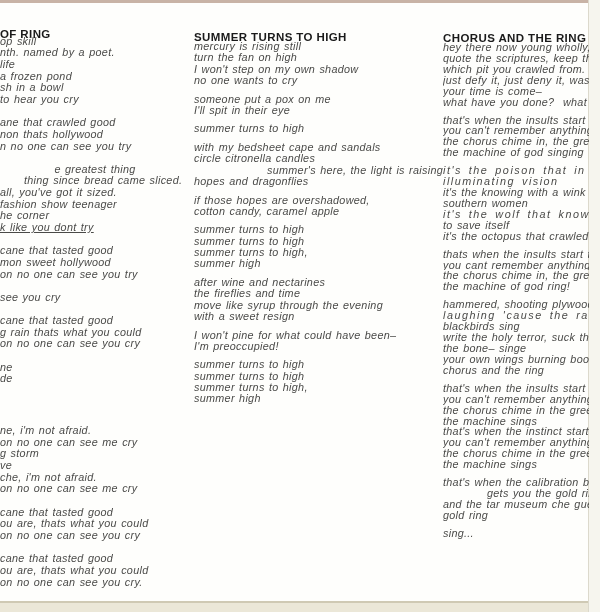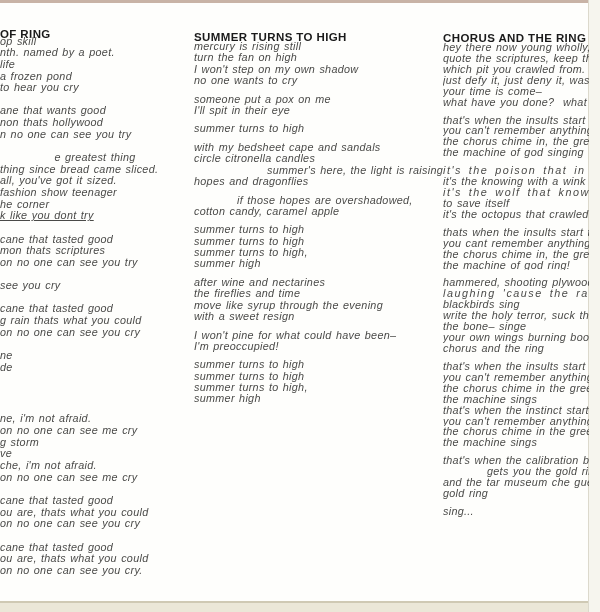--- a/index.html
+++ b/index.html
@@ -35,35 +35,36 @@
   <div class="strip-bottom" style="background: rgb(235, 231, 216); border-top-color: rgb(207, 201, 180);"></div>
   <div class="edge-right" style="background: rgb(246, 245, 238); border-left-color: rgb(220, 217, 204);"></div>
 
   <div class="col" id="col-left" style="left: 0px;">
     <div class="title" style="top: 28px; color: rgb(26, 26, 26);">OF RING</div>
     <div class="lines" style="top: 35.5px; width: 190px;">
         <div class="line" style="height: 11.7px; line-height: 11.7px; color: rgb(74, 74, 72);">op skill</div>
         <div class="line" style="height: 11.7px; line-height: 11.7px; color: rgb(74, 74, 72);">nth. named by a poet.</div>
         <div class="line" style="height: 11.7px; line-height: 11.7px; color: rgb(74, 74, 72);">life</div>
         <div class="line" style="height: 11.7px; line-height: 11.7px; color: rgb(74, 74, 72);">a frozen pond</div>
+        <div class="line" style="height: 11.7px; line-height: 11.7px; color: rgb(74, 74, 72);">sh in a bowl</div>
         <div class="line" style="height: 11.7px; line-height: 11.7px; color: rgb(74, 74, 72);">to hear you cry</div>
         <div class="gap" style="height: 11.5px;"></div>
-        <div class="line" style="height: 11.7px; line-height: 11.7px; color: rgb(74, 74, 72);">ane that wants good</div>
+        <div class="line" style="height: 11.7px; line-height: 11.7px; color: rgb(74, 74, 72);">ane that crawled good</div>
         <div class="line" style="height: 11.7px; line-height: 11.7px; color: rgb(74, 74, 72);">non thats hollywood</div>
         <div class="line" style="height: 11.7px; line-height: 11.7px; color: rgb(74, 74, 72);">n no one can see you try</div>
         <div class="gap" style="height: 11.5px;"></div>
         <div class="line" style="height: 11.7px; line-height: 11.7px; color: rgb(74, 74, 72); text-align: center;">e greatest thing</div>
-        <div class="line" style="height: 11.7px; line-height: 11.7px; color: rgb(74, 74, 72);">thing since bread came sliced.</div>
+        <div class="line" style="height: 11.7px; line-height: 11.7px; color: rgb(74, 74, 72); margin-left: 24px;">thing since bread came sliced.</div>
         <div class="line" style="height: 11.7px; line-height: 11.7px; color: rgb(74, 74, 72);">all, you've got it sized.</div>
         <div class="line" style="height: 11.7px; line-height: 11.7px; color: rgb(74, 74, 72);">fashion show teenager</div>
         <div class="line" style="height: 11.7px; line-height: 11.7px; color: rgb(74, 74, 72);">he corner</div>
         <div class="line" style="height: 11.7px; line-height: 11.7px; color: rgb(74, 74, 72); text-decoration: underline;">k like you dont try</div>
         <div class="gap" style="height: 11.5px;"></div>
         <div class="line" style="height: 11.7px; line-height: 11.7px; color: rgb(74, 74, 72);">cane that tasted good</div>
-        <div class="line" style="height: 11.7px; line-height: 11.7px; color: rgb(74, 74, 72);">mon thats scriptures</div>
+        <div class="line" style="height: 11.7px; line-height: 11.7px; color: rgb(74, 74, 72);">mon sweet hollywood</div>
         <div class="line" style="height: 11.7px; line-height: 11.7px; color: rgb(74, 74, 72);">on no one can see you try</div>
         <div class="gap" style="height: 11.5px;"></div>
         <div class="line" style="height: 11.7px; line-height: 11.7px; color: rgb(74, 74, 72);">see you cry</div>
         <div class="gap" style="height: 11.5px;"></div>
         <div class="line" style="height: 11.7px; line-height: 11.7px; color: rgb(74, 74, 72);">cane that tasted good</div>
         <div class="line" style="height: 11.7px; line-height: 11.7px; color: rgb(74, 74, 72);">g rain thats what you could</div>
         <div class="line" style="height: 11.7px; line-height: 11.7px; color: rgb(74, 74, 72);">on no one can see you cry</div>
         <div class="gap" style="height: 11.5px;"></div>
         <div class="line" style="height: 11.7px; line-height: 11.7px; color: rgb(74, 74, 72);">ne</div>
         <div class="line" style="height: 11.7px; line-height: 11.7px; color: rgb(74, 74, 72);">de</div>
@@ -95,21 +96,21 @@
         <div class="line" style="height: 11.35px; line-height: 11.35px; color: rgb(74, 74, 72);">someone put a pox on me</div>
         <div class="line" style="height: 11.35px; line-height: 11.35px; color: rgb(74, 74, 72);">I'll spit in their eye</div>
         <div class="gap" style="height: 7.2px;"></div>
         <div class="line" style="height: 11.35px; line-height: 11.35px; color: rgb(74, 74, 72);">summer turns to high</div>
         <div class="gap" style="height: 7.2px;"></div>
         <div class="line" style="height: 11.35px; line-height: 11.35px; color: rgb(74, 74, 72);">with my bedsheet cape and sandals</div>
         <div class="line" style="height: 11.35px; line-height: 11.35px; color: rgb(74, 74, 72);">circle citronella candles</div>
         <div class="line" style="height: 11.35px; line-height: 11.35px; color: rgb(74, 74, 72); text-align: right;">summer's here, the light is raising</div>
         <div class="line" style="height: 11.35px; line-height: 11.35px; color: rgb(74, 74, 72);">hopes and dragonflies</div>
         <div class="gap" style="height: 7.2px;"></div>
-        <div class="line" style="height: 11.35px; line-height: 11.35px; color: rgb(74, 74, 72); margin-left: 43px;">if those hopes are overshadowed,</div>
+        <div class="line" style="height: 11.35px; line-height: 11.35px; color: rgb(74, 74, 72);">if those hopes are overshadowed,</div>
         <div class="line" style="height: 11.35px; line-height: 11.35px; color: rgb(74, 74, 72);">cotton candy, caramel apple</div>
         <div class="gap" style="height: 7.2px;"></div>
         <div class="line" style="height: 11.35px; line-height: 11.35px; color: rgb(74, 74, 72);">summer turns to high</div>
         <div class="line" style="height: 11.35px; line-height: 11.35px; color: rgb(74, 74, 72);">summer turns to high</div>
         <div class="line" style="height: 11.35px; line-height: 11.35px; color: rgb(74, 74, 72);">summer turns to high,</div>
         <div class="line" style="height: 11.35px; line-height: 11.35px; color: rgb(74, 74, 72);">summer high</div>
         <div class="gap" style="height: 7.2px;"></div>
         <div class="line" style="height: 11.35px; line-height: 11.35px; color: rgb(74, 74, 72);">after wine and nectarines</div>
         <div class="line" style="height: 11.35px; line-height: 11.35px; color: rgb(74, 74, 72);">the fireflies and time</div>
         <div class="line" style="height: 11.35px; line-height: 11.35px; color: rgb(74, 74, 72);">move like syrup through the evening</div>
@@ -134,21 +135,23 @@
         <div class="line" style="height: 10.95px; line-height: 10.95px; color: rgb(74, 74, 72);">just defy it, just deny it, was it fun</div>
         <div class="line" style="height: 10.95px; line-height: 10.95px; color: rgb(74, 74, 72);">your time is come–</div>
         <div class="line" style="height: 10.95px; line-height: 10.95px; color: rgb(74, 74, 72);">what have you done?  what hav</div>
         <div class="gap" style="height: 6.9px;"></div>
         <div class="line" style="height: 10.95px; line-height: 10.95px; color: rgb(74, 74, 72);">that's when the insults start to stin</div>
         <div class="line" style="height: 10.95px; line-height: 10.95px; color: rgb(74, 74, 72);">you can't remember anything</div>
         <div class="line" style="height: 10.95px; line-height: 10.95px; color: rgb(74, 74, 72);">the chorus chime in, the greek c</div>
         <div class="line" style="height: 10.95px; line-height: 10.95px; color: rgb(74, 74, 72);">the machine of god singing</div>
         <div class="gap" style="height: 6.9px;"></div>
         <div class="line spaced" style="height: 10.95px; line-height: 10.95px; color: rgb(74, 74, 72);">it's the poison that in measu</div>
+        <div class="line spaced" style="height: 10.95px; line-height: 10.95px; color: rgb(74, 74, 72);">illuminating vision</div>
         <div class="line" style="height: 10.95px; line-height: 10.95px; color: rgb(74, 74, 72);">it's the knowing with a wink that</div>
+        <div class="line" style="height: 10.95px; line-height: 10.95px; color: rgb(74, 74, 72);">southern women</div>
         <div class="line spaced" style="height: 10.95px; line-height: 10.95px; color: rgb(74, 74, 72);">it's the wolf that knows which</div>
         <div class="line" style="height: 10.95px; line-height: 10.95px; color: rgb(74, 74, 72);">to save itself</div>
         <div class="line" style="height: 10.95px; line-height: 10.95px; color: rgb(74, 74, 72);">it's the octopus that crawled ba</div>
         <div class="gap" style="height: 6.9px;"></div>
         <div class="line" style="height: 10.95px; line-height: 10.95px; color: rgb(74, 74, 72);">thats when the insults start to stin</div>
         <div class="line" style="height: 10.95px; line-height: 10.95px; color: rgb(74, 74, 72);">you cant remember anything</div>
         <div class="line" style="height: 10.95px; line-height: 10.95px; color: rgb(74, 74, 72);">the chorus chime in, the greek c</div>
         <div class="line" style="height: 10.95px; line-height: 10.95px; color: rgb(74, 74, 72); font-style: italic;">the machine of god ring!</div>
         <div class="gap" style="height: 6.9px;"></div>
         <div class="line" style="height: 10.95px; line-height: 10.95px; color: rgb(74, 74, 72);">hammered, shooting plywood in</div>

